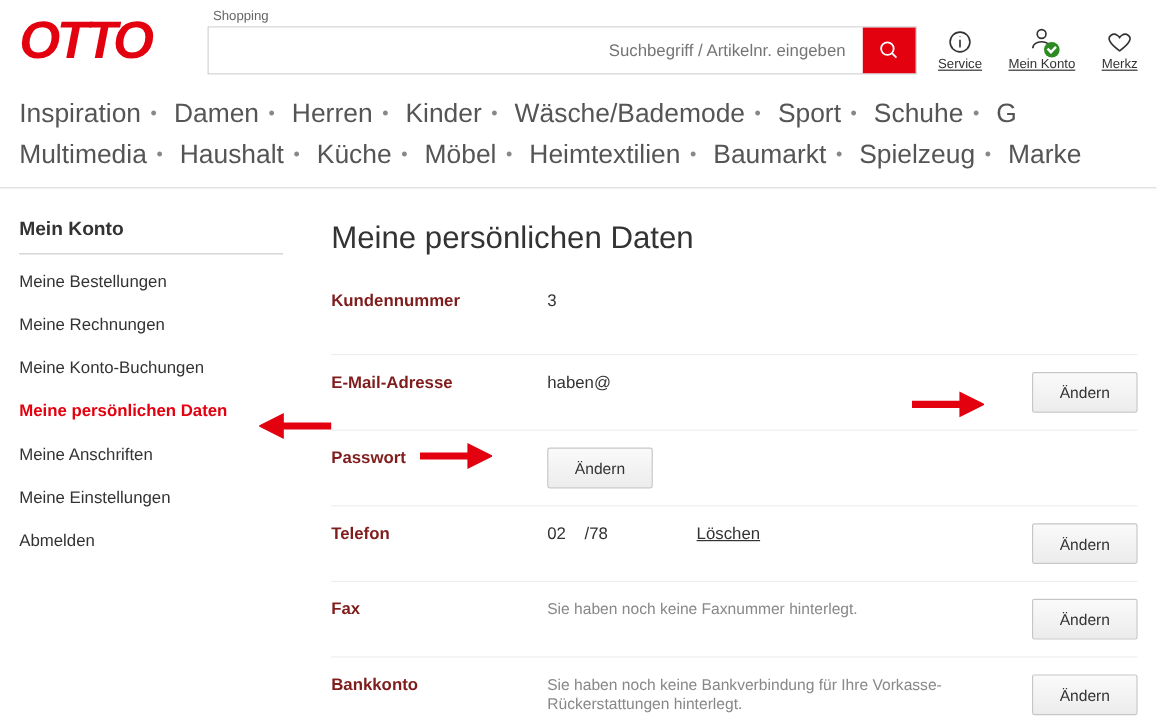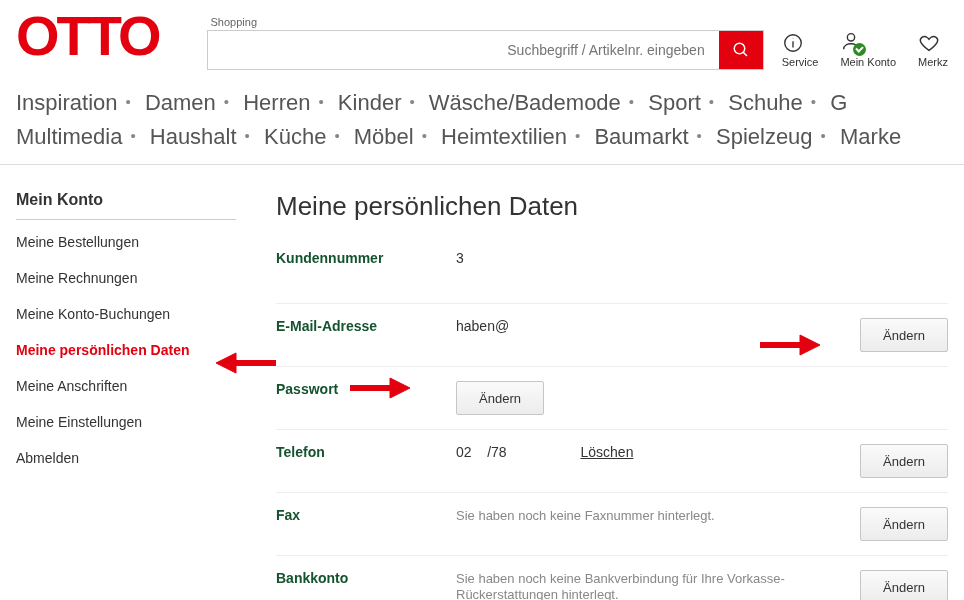--- a/index.html
+++ b/index.html
@@ -1,28 +1,28 @@
 <!DOCTYPE html>
 <html><head>
   <meta charset="utf-8">
   <style>
     * { margin: 0; padding: 0; box-sizing: border-box; }
     body { font-family: Arial, Helvetica, sans-serif; color: #333; width: 964px; overflow: hidden; }
 
     
     .header { display: flex; align-items: flex-end; padding: 8px 16px 0 16px; gap: 18px; }
-    .logo { font-family: Arial Black, Arial, sans-serif; font-weight: 900; color: #e3000f; font-size: 56px; letter-spacing: -3px; line-height: 1; padding-bottom: 6px; }
+    .logo { font-family: Arial Black, Arial, sans-serif; font-weight: 900; font-style: italic; color: #e3000f; font-size: 44px; letter-spacing: -3px; line-height: 1; padding-bottom: 6px; }
     .search-col { flex: 1; padding-left: 30px; }
     .shopping-label { font-size: 11px; color: #666; margin-bottom: 2px; margin-left: 4px; }
     .search-wrap { display: flex; border: 1px solid #ccc; background: #fff; }
     .search-input { flex: 1; border: none; outline: none; padding: 11px 14px; font-size: 14px; color: #666; background: #fff; text-align: right; }
     .search-btn { width: 44px; background: #e3000f; display: flex; align-items: center; justify-content: center; cursor: pointer; }
     .search-btn svg { width: 18px; height: 18px; stroke: #fff; fill: none; stroke-width: 2; }
     .header-icons { display: flex; gap: 22px; align-items: flex-end; padding-bottom: 2px; }
-    .hicon { display: flex; flex-direction: column; align-items: flex-start; font-size: 11px; color: #333; gap: 2px; }
+    .hicon { display: flex; flex-direction: column; align-items: center; font-size: 11px; color: #333; gap: 2px; text-decoration: underline; }
     .hicon svg { width: 22px; height: 22px; stroke: #333; fill: none; stroke-width: 1.5; }
     .avatar-wrap { position: relative; }
     .badge { position: absolute; right: -4px; bottom: -2px; width: 13px; height: 13px; border-radius: 50%; background: #2e8b24; display: flex; align-items: center; justify-content: center; }
     .badge::after { content: ""; width: 5px; height: 3px; border-left: 2px solid #fff; border-bottom: 2px solid #fff; transform: rotate(-45deg); margin-top: -2px; }
 
     
     .nav { padding: 16px 16px 10px 16px; font-size: 22px; color: #555; line-height: 1.55; white-space: nowrap; border-bottom: 1px solid #ddd; overflow: hidden; }
     .nav a { color: #555; text-decoration: none; cursor: pointer; }
     .nav-sep { color: #888; padding: 0 8px; font-size: 15px; position: relative; top: -3px; }
 
@@ -31,21 +31,21 @@
     .sidebar { width: 220px; }
     .sidebar h3 { font-size: 16px; font-weight: bold; padding-bottom: 10px; border-bottom: 1px solid #ccc; margin-bottom: 14px; }
     .sidebar a { display: block; font-size: 14px; color: #333; text-decoration: none; margin-bottom: 20px; cursor: pointer; }
     .sidebar a.active { color: #e3000f; font-weight: bold; }
 
     .content { flex: 1; position: relative; }
     .content h1 { font-size: 26px; font-weight: 400; color: #333; margin-bottom: 28px; }
 
     .row { display: flex; align-items: flex-start; border-bottom: 1px solid #eee; padding: 14px 0; min-height: 54px; }
     .row:first-of-type { padding-top: 0; }
-    .row-label { width: 180px; font-size: 14px; font-weight: bold; color: #14532d; }
+    .row-label { width: 180px; font-size: 14px; font-weight: bold; color: #7f1d1d; }
     .row-value { flex: 1; font-size: 14px; color: #333; }
     .row-value .muted { color: #888; font-size: 13px; }
     .tips-link { font-size: 13px; text-decoration: underline; display: inline-block; margin-top: 6px; cursor: pointer; }
     .phone-del { margin-left: 70px; text-decoration: underline; cursor: pointer; }
     .btn-change { width: 88px; height: 34px; background: linear-gradient(#fafafa,#ececec); border: 1px solid #c6c6c6; font-size: 13px; color: #333; cursor: pointer; border-radius: 2px; }
 
     
     .arrow { position: absolute; pointer-events: none; }
     .arrow svg { stroke: #e3000f; fill: #e3000f; }
   </style>

